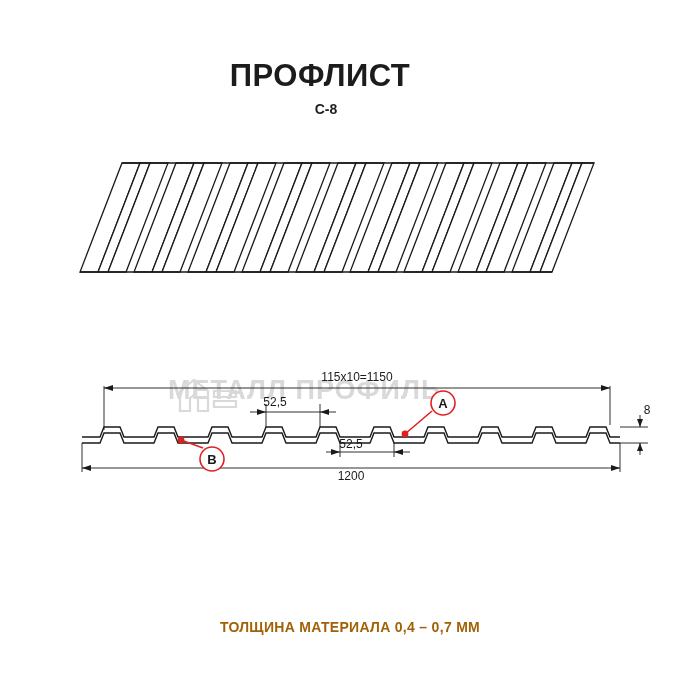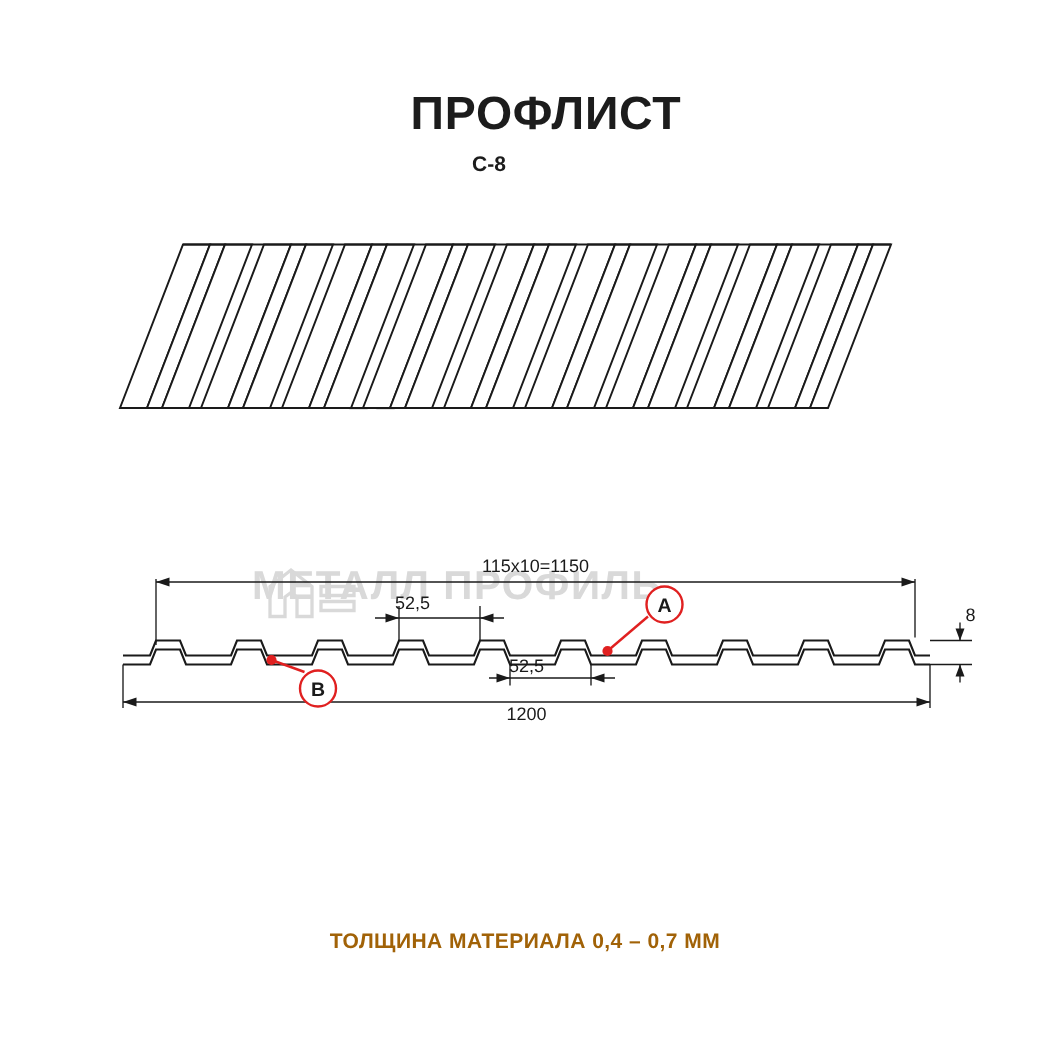--- a/index.html
+++ b/index.html
@@ -22,21 +22,20 @@
   .title {
     position: absolute;
     top: 58px;
     left: 0;
     width: 640px;
     text-align: center;
     font-size: 31px;
     font-weight: bold;
     letter-spacing: 0.5px;
     color: #1c1c1c;
-    margin-left: 44px;
   }
   .subtitle {
     position: absolute;
     top: 101px;
     left: 0;
     width: 652px;
     text-align: center;
     font-size: 14px;
     font-weight: bold;
     color: #1c1c1c;

